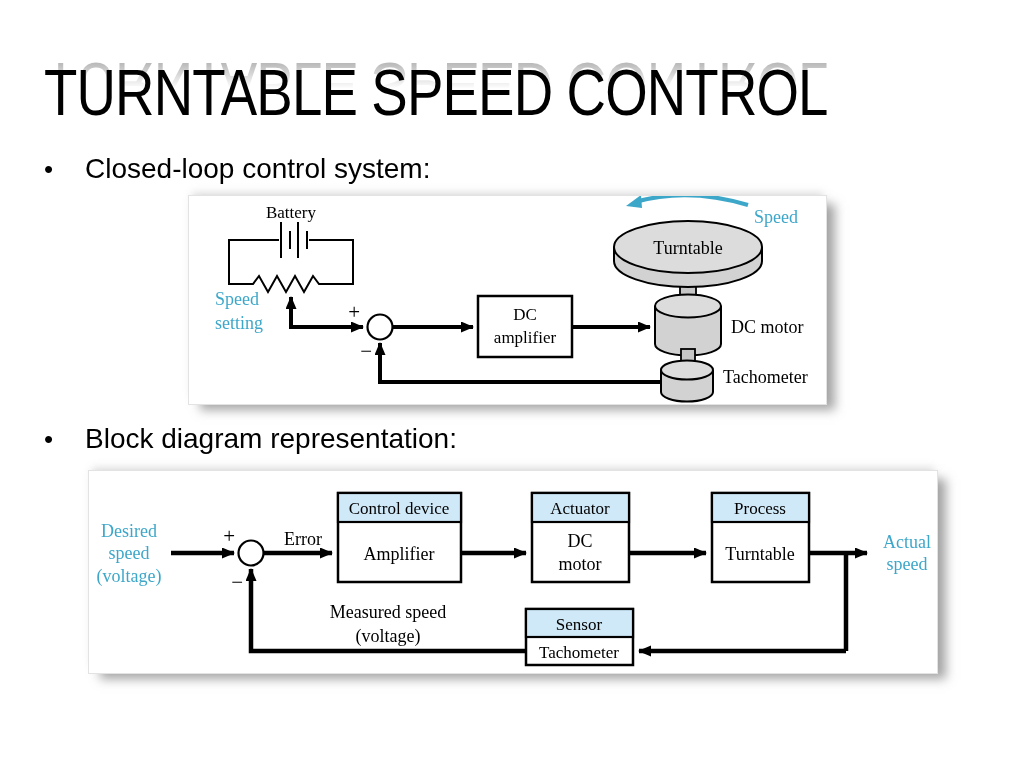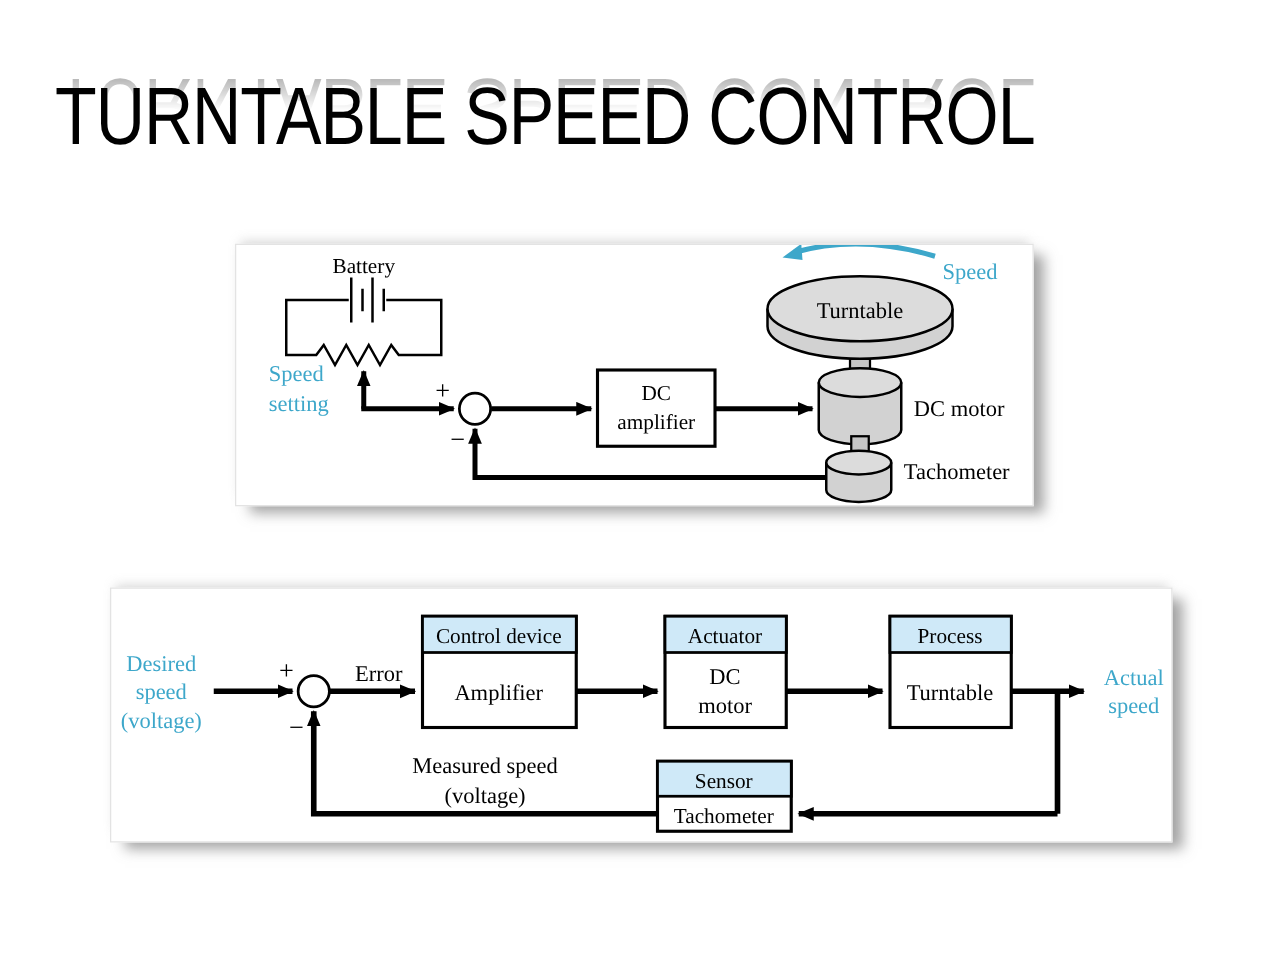--- a/index.html
+++ b/index.html
@@ -49,20 +49,23 @@
   .joint { fill:#fff; stroke:#000; stroke-width:2.2; }
 </style>
 </head>
 <body>
 
 <div class="slide">
 
   <h1 class="title">TURNTABLE SPEED CONTROL</h1>
   <div class="title-reflection">TURNTABLE SPEED CONTROL</div>
 
+  <div class="bullet bullet1">
+    <span class="dot">•</span><span>Closed-loop control system:</span>
+  </div>
 
   <figure class="fig fig1">
     <svg width="639" height="210" viewBox="188 195 639 210">
       <defs>
         <marker id="ah1" markerUnits="userSpaceOnUse" markerWidth="14" markerHeight="12" refX="12" refY="5.5" orient="auto">
           <path d="M0 0 L13 5.5 L0 11 Z" fill="#000"></path>
         </marker>
       </defs>
 
       <path class="wire" d="M278 239 H228 V283 H252 l6 -8 9 16 9 -16 9 16 9 -16 9 16 9 -16 6 8 H352 V239 H308"></path>
@@ -100,20 +103,23 @@
 
       <rect class="shaft" x="680" y="348" width="14" height="25"></rect>
       <path class="cyl-side" d="M660 369 L660 391 A26 9.5 0 0 0 712 391 L712 369"></path>
       <ellipse class="cyl-top" cx="686" cy="369" rx="26" ry="9.5"></ellipse>
       <text class="ser" x="722" y="382">Tachometer</text>
 
       <path class="sig" d="M660 381 H379 V342" marker-end="url(#ah1)"></path>
     </svg>
   </figure>
 
+  <div class="bullet bullet2">
+    <span class="dot">•</span><span>Block diagram representation:</span>
+  </div>
 
   <figure class="fig fig2">
     <svg width="850" height="204" viewBox="88 470 850 204">
       <defs>
         <marker id="ah2" markerUnits="userSpaceOnUse" markerWidth="14" markerHeight="12" refX="12" refY="5.5" orient="auto">
           <path d="M0 0 L13 5.5 L0 11 Z" fill="#000"></path>
         </marker>
       </defs>
 
       <text class="ser cyan" x="128" y="536" text-anchor="middle">Desired</text>

